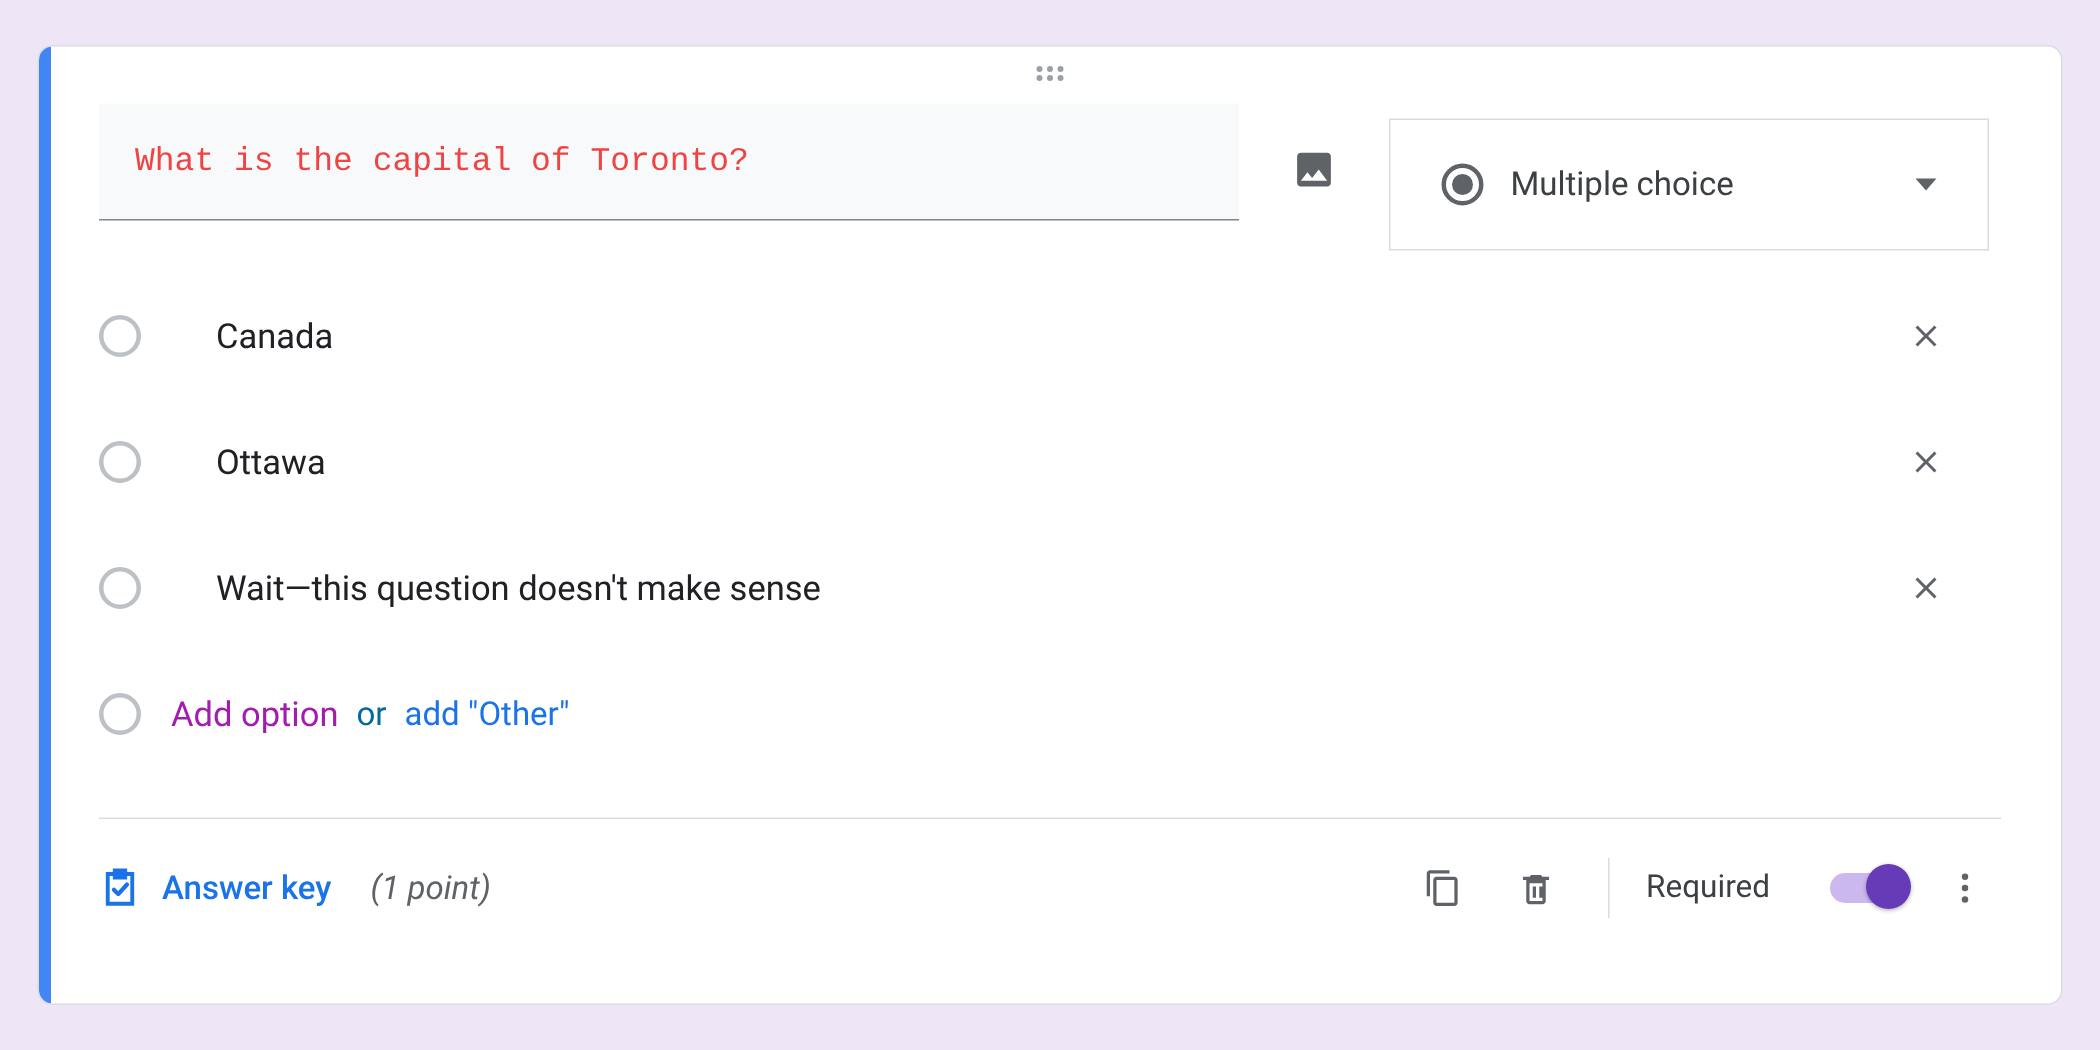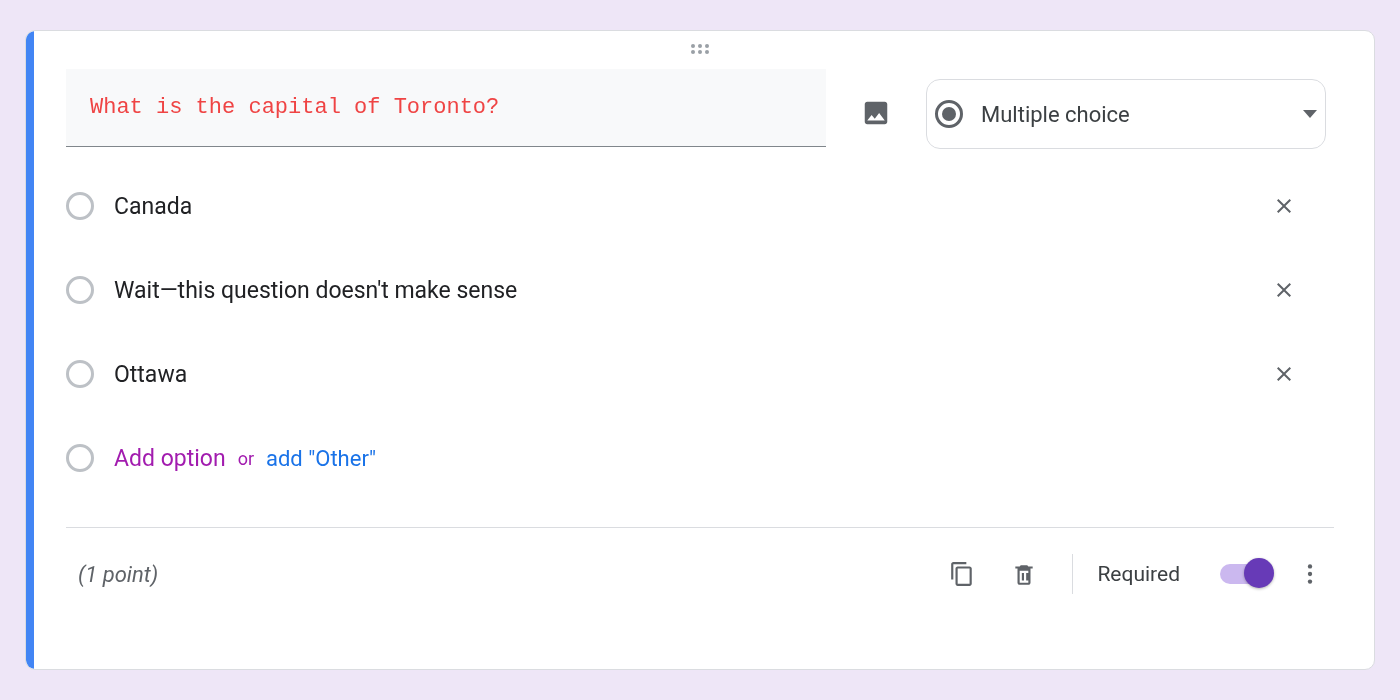--- a/index.html
+++ b/index.html
@@ -59,27 +59,27 @@
     width: 48px; height: 48px;
     display: flex; align-items: center; justify-content: center;
     margin-top: 20px;
     cursor: pointer;
     border-radius: 50%;
   }
   .image-btn svg { fill: #5f6368; width: 30px; height: 30px; }
   .type-select {
     flex: 1;
     max-width: 400px;
-    height: 70px;
+    height: 88px;
     margin-top: 10px;
     border: 1px solid #dadce0;
-    border-radius: 14px;
-    display: flex;
-    align-items: center;
-    padding: 0 8px;
+    border-radius: 0;
+    display: flex;
+    align-items: center;
+    padding: 0 34px;
     cursor: pointer;
     gap: 18px;
   }
   .type-select .radio-icon {
     width: 28px; height: 28px;
     border: 3px solid #5f6368;
     border-radius: 50%;
     display: flex; align-items: center; justify-content: center;
   }
   .type-select .radio-icon::after {
@@ -95,20 +95,21 @@
   }
   .type-select .caret { width: 0; height: 0; border-left: 7px solid transparent; border-right: 7px solid transparent; border-top: 8px solid #5f6368; }
   .options {
     padding: 28px 40px 0 40px;
   }
   .option-row {
     display: flex;
     align-items: center;
     height: 58px;
     margin-bottom: 26px;
+    gap: 30px;
   }
   .radio-outline {
     width: 28px; height: 28px;
     border: 3px solid #bdc1c6;
     border-radius: 50%;
     flex: 0 0 28px;
   }
   .option-text {
     font-size: 23px;
     color: #202124;
@@ -127,22 +128,22 @@
     display: flex;
     align-items: center;
     height: 58px;
   }
   .add-placeholder {
     font-size: 23px;
     color: #a21caf;
     margin-left: 20px;
   }
   .add-or {
-    font-size: 18px;
-    color: #a21caf;
+    font-size: 22px;
+    color: #0369a1;
     margin: 0 12px;
   }
   .add-other {
     font-size: 22px;
     color: #1a73e8;
     cursor: pointer;
   }
   .divider {
     height: 1px;
     background: #dadce0;
@@ -244,47 +245,55 @@
       <span class="radio-outline"></span>
       <span class="option-text">Canada</span>
       <span class="remove-btn">
         <svg viewBox="0 0 24 24">
             <path d="M19 6.41L17.59 5 12 10.59 6.41 5 5 6.41 10.59 12 5 17.59 6.41 19 12 13.41 17.59 19 19 17.59 13.41 12z"></path>
           </svg>
       </span>
     </div>
     <div class="option-row">
       <span class="radio-outline"></span>
+      <span class="option-text">Ottawa</span>
+      <span class="remove-btn">
+        <svg viewBox="0 0 24 24">
+            <path d="M19 6.41L17.59 5 12 10.59 6.41 5 5 6.41 10.59 12 5 17.59 6.41 19 12 13.41 17.59 19 19 17.59 13.41 12z"></path>
+          </svg>
+      </span>
+    </div>
+    <div class="option-row">
+      <span class="radio-outline"></span>
       <span class="option-text">Wait—this question doesn't make sense</span>
       <span class="remove-btn">
         <svg viewBox="0 0 24 24">
             <path d="M19 6.41L17.59 5 12 10.59 6.41 5 5 6.41 10.59 12 5 17.59 6.41 19 12 13.41 17.59 19 19 17.59 13.41 12z"></path>
           </svg>
       </span>
     </div>
-    <div class="option-row">
-      <span class="radio-outline"></span>
-      <span class="option-text">Ottawa</span>
-      <span class="remove-btn">
-        <svg viewBox="0 0 24 24">
-            <path d="M19 6.41L17.59 5 12 10.59 6.41 5 5 6.41 10.59 12 5 17.59 6.41 19 12 13.41 17.59 19 19 17.59 13.41 12z"></path>
-          </svg>
-      </span>
-    </div>
     <div class="add-row">
       <span class="radio-outline"></span>
       <span class="add-placeholder">Add option</span>
       <span class="add-or">or</span>
       <span class="add-other">add "Other"</span>
     </div>
   </div>
 
   <div class="divider"></div>
 
   <div class="footer">
+    <div class="answer-key">
+      <svg class="ak-icon" viewBox="0 0 24 24">
+        <path fill="none" stroke="#1a73e8" stroke-width="2.2" d="M5 4h14v17H5z"></path>
+        <path fill="none" stroke="#1a73e8" stroke-width="2.2" d="M9 2h6v4H9z"></path>
+        <path fill="none" stroke="#1a73e8" stroke-width="2.4" stroke-linecap="round" stroke-linejoin="round" d="M8.5 13l2.5 2.5L16 10"></path>
+      </svg>
+      <span class="ak-label">Answer key</span>
+    </div>
     <span class="points">(1 point)</span>
     <span class="spacer"></span>
     <div class="icon-btn">
       <svg viewBox="0 0 24 24">
         <path d="M16 1H4C2.9 1 2 1.9 2 3v14h2V3h12V1zm3 4H8C6.9 5 6 5.9 6 7v14c0 1.1.9 2 2 2h11c1.1 0 2-.9 2-2V7c0-1.1-.9-2-2-2zm0 16H8V7h11v14z"></path>
       </svg>
     </div>
     <div class="icon-btn">
       <svg viewBox="0 0 24 24">
         <path d="M6 7h12v13c0 1.1-.9 2-2 2H8c-1.1 0-2-.9-2-2V7zm2 2v11h8V9H8zM9 4h6l1 1h4v2H4V5h4l1-1zm1 7h2v7h-2v-7zm4 0h2v7h-2v-7z"></path>

